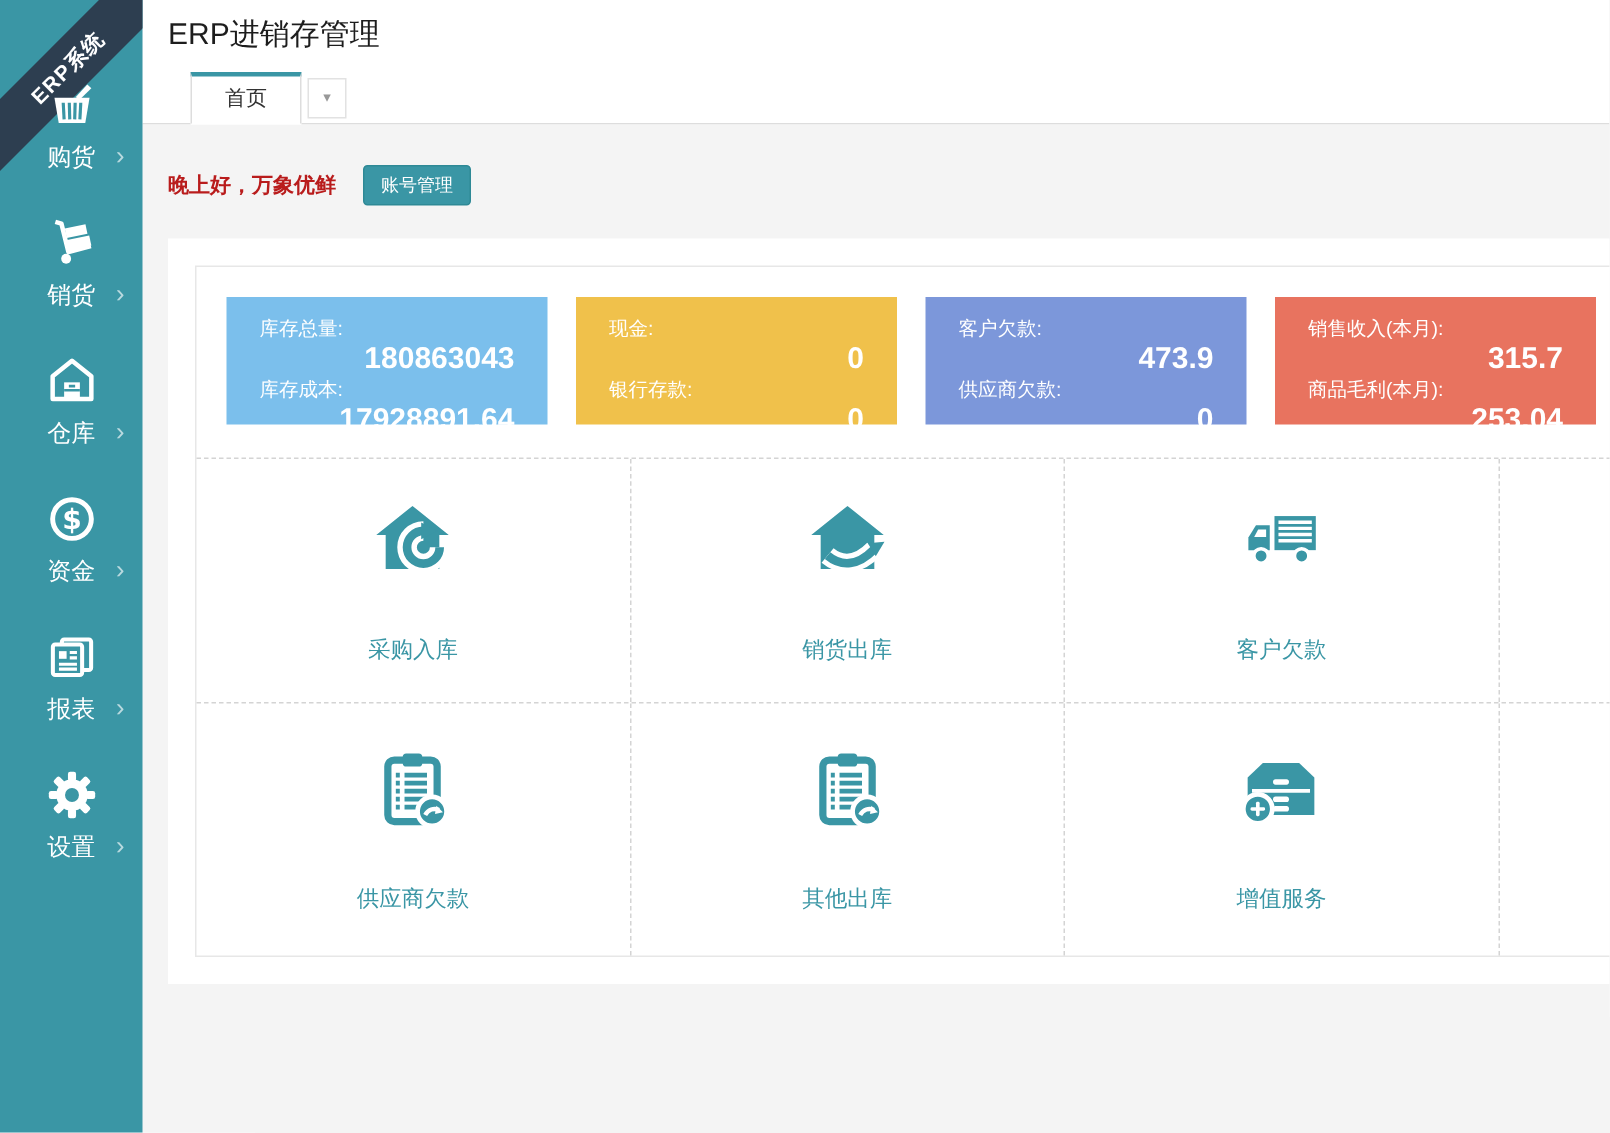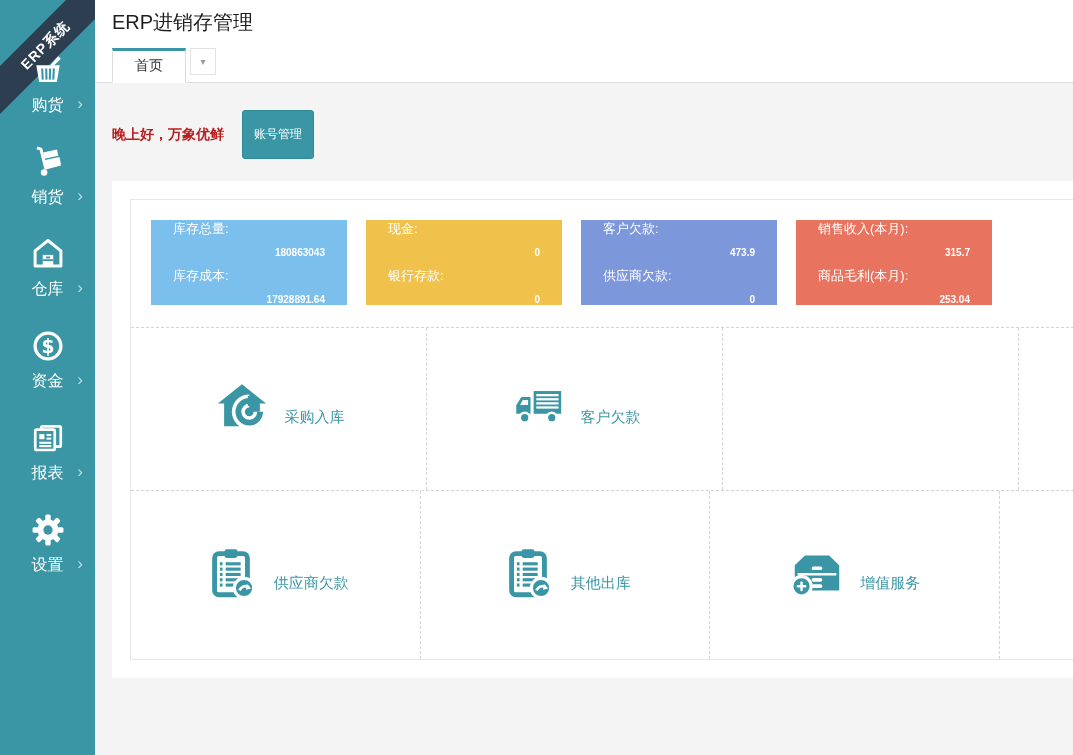--- a/index.html
+++ b/index.html
@@ -18,50 +18,50 @@
   .side-item svg { display:block; }
   .side-label-row { position:relative; width:100%; text-align:center; margin-top:7px;
     font-size:16px; }
   .side-chev { position:absolute; right:12px; top:1px; font-size:17px; line-height:16px;
     color:rgba(255,255,255,.65); }
 
   
   .main { margin-left:95px; height:755px; }
   .header { background:#fff; }
   .page-title { font-size:20px; font-weight:normal; color:#1d1d1d; padding:9px 0 0 17px; }
-  .tabbar { display:flex; align-items:flex-start; padding-left:17px; margin-top:12px;
+  .tabbar { display:flex; align-items:center; padding-left:32px; margin-top:12px;
     border-bottom:1px solid #ddd; }
   .tab-active { background:#fff; border:1px solid #ddd; border-bottom:1px solid #fff;
     border-top:3px solid #3a96a5; padding:6px 22px 7px; font-size:14px; color:#333;
     margin-bottom:-1px; cursor:pointer; }
   .tab-caret { width:26px; height:27px; background:#fff; border:1px solid #e2e2e2;
     margin-left:4px; margin-bottom:-1px; display:flex; align-items:center;
     justify-content:center; color:#999; font-size:10px; cursor:pointer; }
 
   .content { background:#f4f4f4; padding-top:27px; }
   .greeting-row { margin-left:17px; display:flex; align-items:center; }
   .greeting { font-size:14px; font-weight:bold; color:#b91c1c; }
   .account-btn { margin-left:18px; background:#3a96a5; color:#fff; font-size:12px;
-    border:1px solid #2e8996; border-radius:3px; padding:15px 11px; cursor:pointer;
+    border:1px solid #2e8996; border-radius:3px; padding:4px 11px; cursor:pointer;
     font-family:inherit; }
 
   .panel { background:#fff; margin-left:17px; margin-top:22px; width:1110px; padding:18px; }
   .card { border:1px solid #e7e7e7; width:1160px; background:#fff; }
 
   
   .stat-row { display:flex; gap:19px; padding:20px 20px 22px 20px; }
-  .stat-card { width:196px; height:85px; color:#fff; padding:0 22px;
+  .stat-card { width:214px; height:85px; color:#fff; padding:12px 22px;
     display:flex; flex-direction:column; justify-content:space-between; }
   .stat-label { font-size:13px; text-align:left; }
-  .stat-value { font-size:10px; font-weight:bold; text-align:right; }
+  .stat-value { font-size:20px; font-weight:bold; text-align:right; }
 
   
   .tiles-row { display:flex; border-top:1px dashed #d4d4d4; }
   .tile-cell { width:296px; border-right:1px dashed #d4d4d4; display:flex;
-    align-items:center; justify-content:center; cursor:pointer;gap:14px; }
+    flex-direction:column; align-items:center; justify-content:center; cursor:pointer;gap:14px; }
   .row1 .tile-cell { height:162px; }
   .row2 .tile-cell { height:168px; }
   .tile-label { margin-top:16px; font-size:15px; color:#3a96a5; }
   .tile-cell.empty { cursor:default; }
 </style>
 </head>
 <body>
 
 <div class="sidebar">
   <div class="ribbon">ERP系统</div>
@@ -239,20 +239,31 @@
               <svg width="58" height="58" viewBox="0 0 24 24">
                 <path d="M12 2.6 L22 10.6 H19.4 V20 H4.6 V10.6 H2 Z" fill="#3a96a5"></path>
                 <path d="M19.5 14 A4.5 4.5 0 1 1 15 9.5" fill="none" stroke="#fff" stroke-width="5.4"></path>
                 <path d="M19.5 14 A4.5 4.5 0 1 1 15 9.5" fill="none" stroke="#3a96a5" stroke-width="2.4"></path>
                 <polygon points="14.4,7.2 14.4,11.8 18.9,9.5" fill="#3a96a5"></polygon>
               </svg>
             </span>
             <div class="tile-label">采购入库</div>
           </div>
 
+          <div class="tile-cell">
+            <span>
+              <svg width="58" height="58" viewBox="0 0 24 24">
+                <path d="M12 2.6 L22 10.6 H19.4 V20 H4.6 V10.6 H2 Z" fill="#3a96a5"></path>
+                <path d="M6.5 16.3 C10.5 19.6 15 19 19.3 14.6" fill="none" stroke="#fff" stroke-width="5.2"></path>
+                <path d="M6.5 16.3 C10.5 19.6 15 19 19.3 14.6" fill="none" stroke="#3a96a5" stroke-width="2.4"></path>
+                <polygon points="17.6,12.9 22.2,12.5 19.8,16.5" fill="#3a96a5"></polygon>
+              </svg>
+            </span>
+            <div class="tile-label">销货出库</div>
+          </div>
 
           <div class="tile-cell">
             <span>
               <svg width="58" height="58" viewBox="0 0 24 24">
                 <rect x="10.2" y="5.4" width="11.4" height="9.4" fill="#3a96a5"></rect>
                 <g stroke="#fff" stroke-width="0.95">
                   <line x1="11.3" y1="7.1" x2="20.5" y2="7.1"></line>
                   <line x1="11.3" y1="8.8" x2="20.5" y2="8.8"></line>
                   <line x1="11.3" y1="10.5" x2="20.5" y2="10.5"></line>
                   <line x1="11.3" y1="12.2" x2="20.5" y2="12.2"></line>

